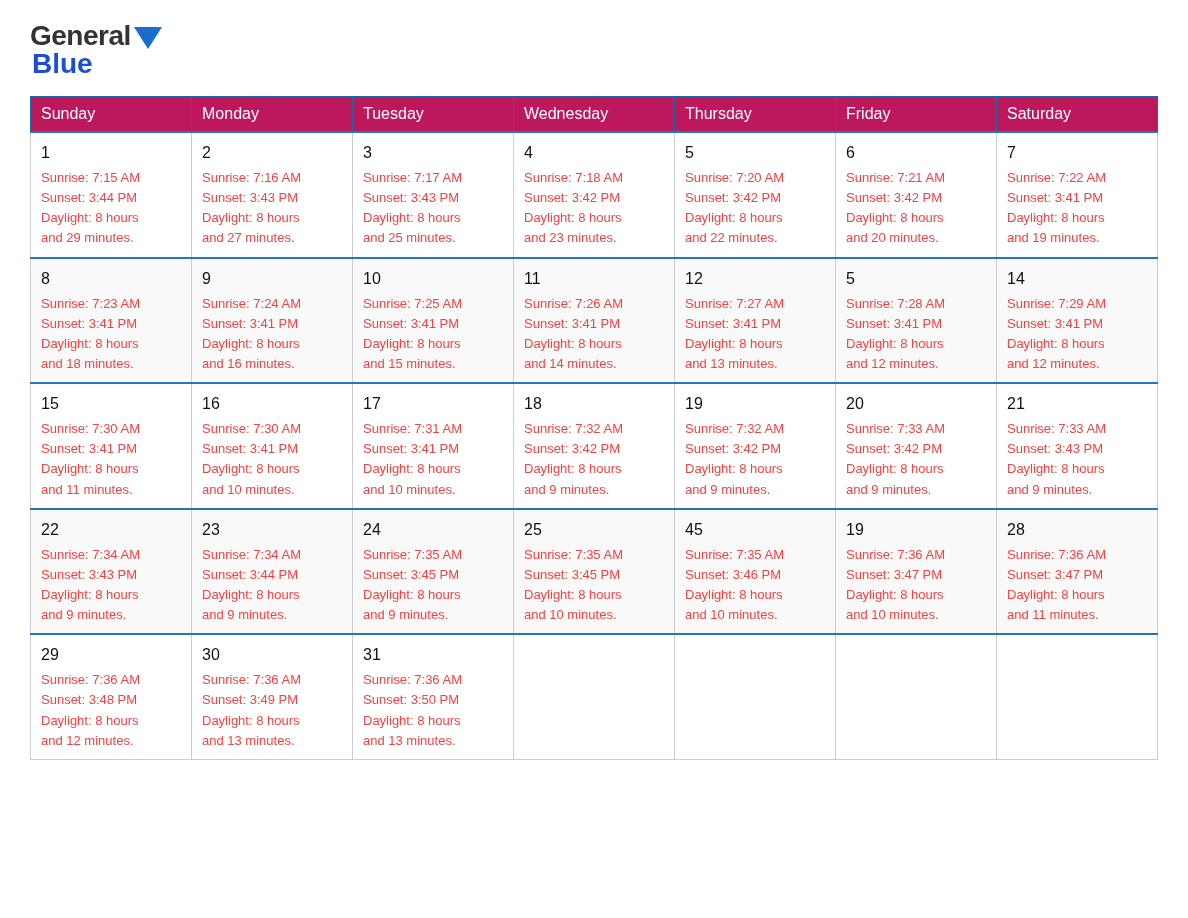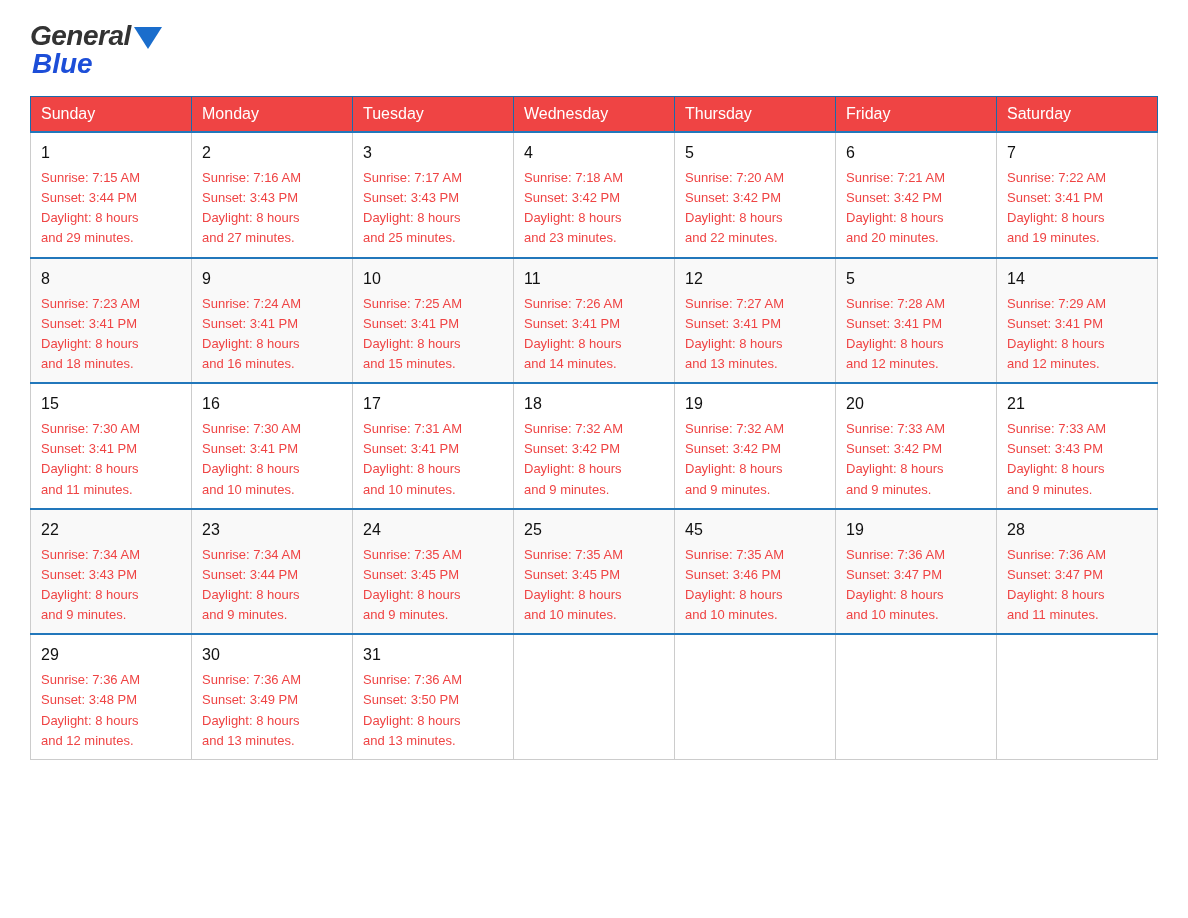--- a/index.html
+++ b/index.html
@@ -13,21 +13,20 @@
     .header-section {
       display: flex;
       justify-content: space-between;
       align-items: flex-start;
       margin-bottom: 16px;
     }
     .logo {
       display: flex;
       flex-direction: column;
       align-items: flex-start;
-      font-style: italic;
     }
     .logo-top {
       display: flex;
       align-items: center;
     }
     .logo-general {
       font-size: 28px;
       font-weight: bold;
       color: #333;
       letter-spacing: -0.5px;
@@ -61,21 +60,21 @@
       font-size: 20px;
       color: #333;
       margin-top: 4px;
     }
     table {
       width: 100%;
       border-collapse: collapse;
       table-layout: fixed;
     }
     thead tr th {
-      background-color: #ef4444;
+      background-color: #be185d;
       color: #fff;
       font-size: 16px;
       font-weight: normal;
       padding: 8px 10px;
       text-align: left;
       border: 1px solid #1a6aaa;
     }
     tbody tr td {
       vertical-align: top;
       padding: 8px 10px;

